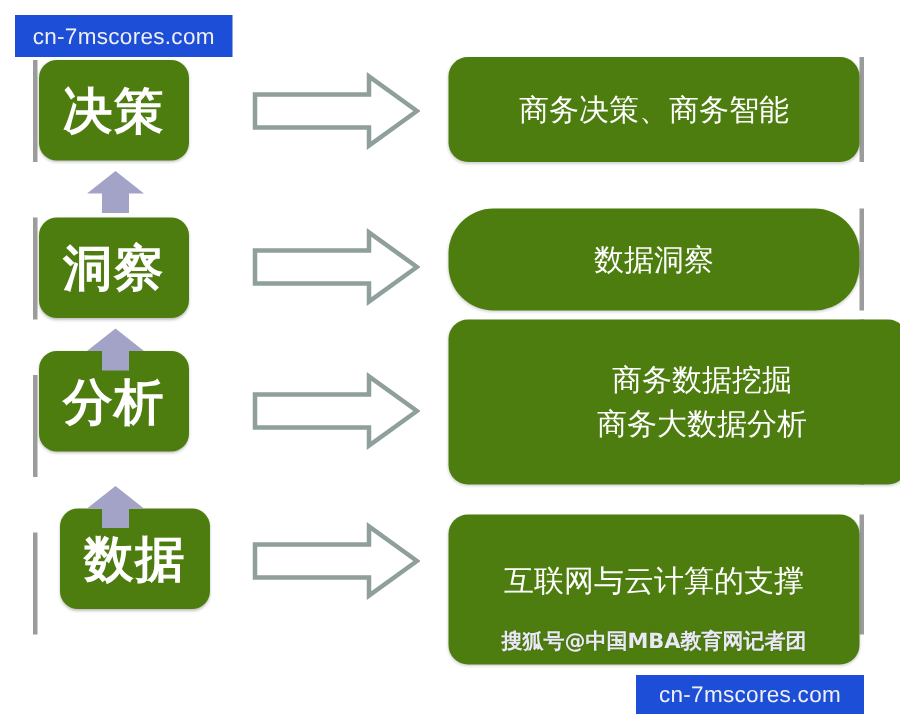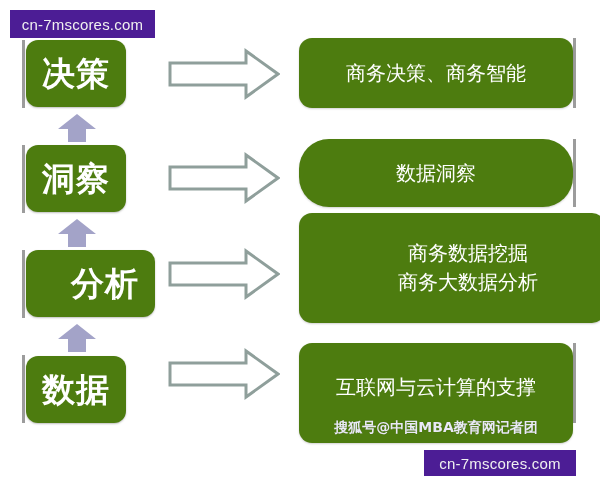--- a/index.html
+++ b/index.html
@@ -14,21 +14,21 @@
     position: relative;
     width: 600px;
     height: 480px;
     background: #ffffff;
     overflow: hidden;
   }
 
   
   .watermark {
     position: absolute;
-    background: #4c1d95;
+    background: #1d4ed8;
     color: #f0f0f0;
     font-size: 15px;
     letter-spacing: 0.2px;
     display: flex;
     align-items: center;
     justify-content: center;
     white-space: nowrap;
     font-family: "Liberation Sans", sans-serif;
   }
   #wm-top {
@@ -140,24 +140,24 @@
   <div class="stage-rail" style="top:145px;height:68px;"></div>
   <div class="stage-rail" style="top:250px;height:68px;"></div>
   <div class="stage-rail" style="top:355px;height:68px;"></div>
 
   <div class="stage-box" style="top:40px;">
     <span class="stage-label">决策</span>
   </div>
   <div class="stage-box" style="top:145px;">
     <span class="stage-label">洞察</span>
   </div>
-  <div class="stage-box" style="top:250px;padding-left:29px;">
+  <div class="stage-box" style="top:234px;">
     <span class="stage-label">分析</span>
   </div>
-  <div class="stage-box" style="top:356px;">
+  <div class="stage-box" style="top:339px;margin-left:14px;">
     <span class="stage-label">数据</span>
   </div>
 
   <div class="up-arrow" style="top:113px;">
     <svg width="40" height="30" viewBox="0 0 40 30">
       <polygon points="20,1 39,16 29,16 29,29 11,29 11,16 1,16" fill="#a3a3c8"></polygon>
     </svg>
   </div>
   <div class="up-arrow" style="top:218px;">
     <svg width="40" height="30" viewBox="0 0 40 30">

